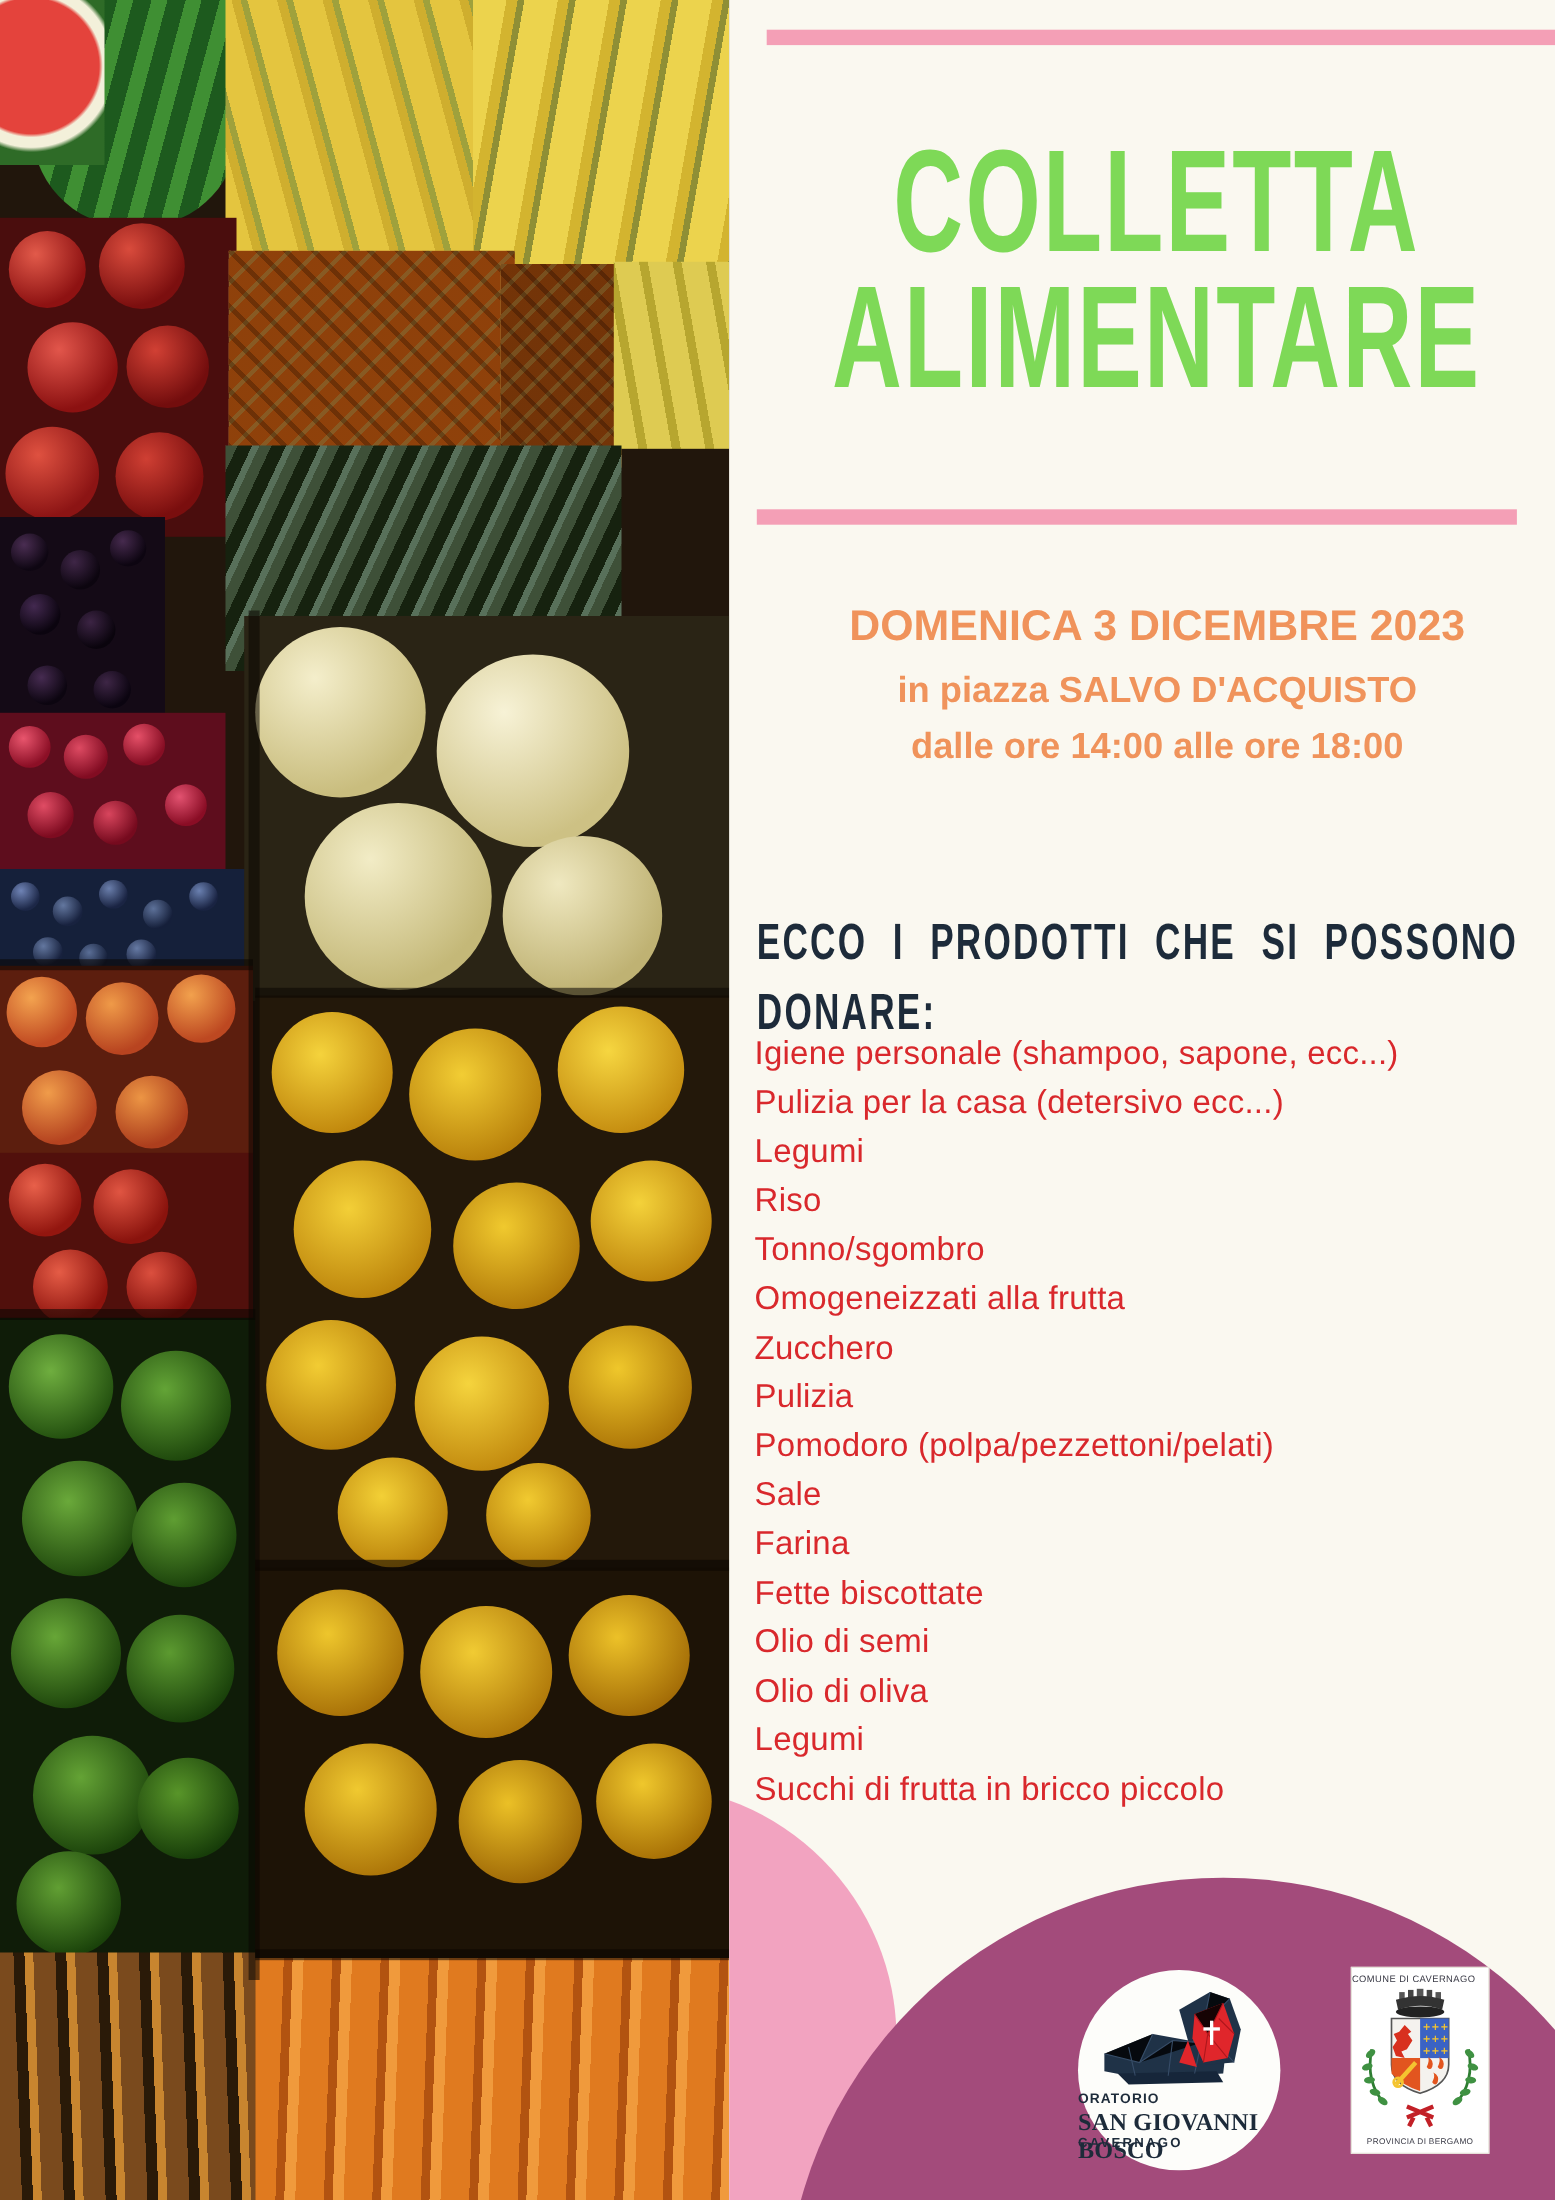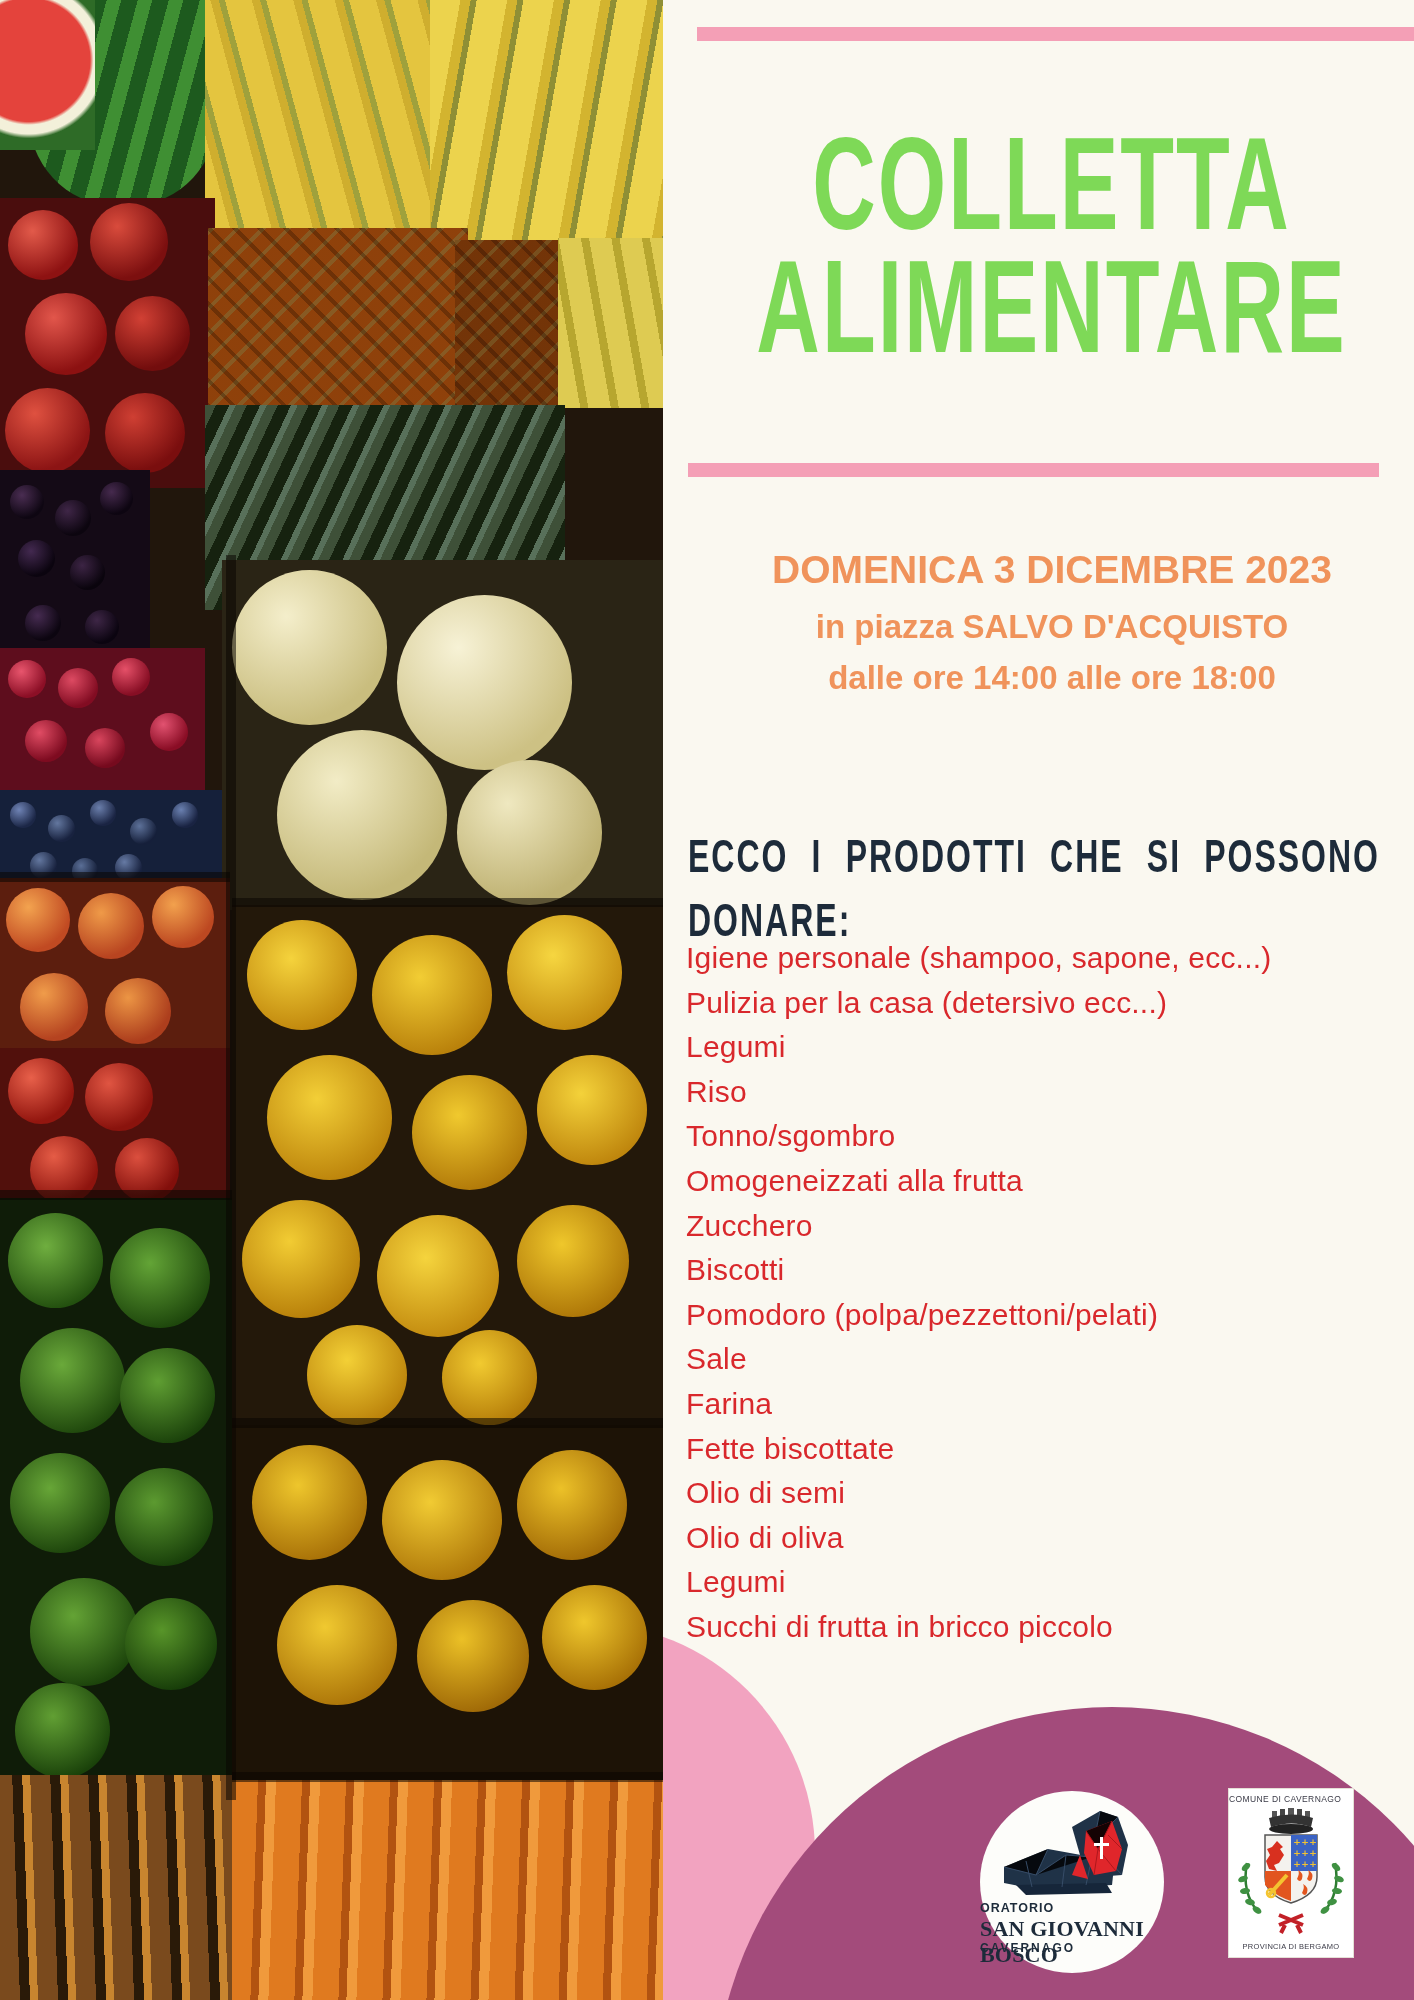--- a/index.html
+++ b/index.html
@@ -218,21 +218,21 @@
     </div>
 
     <ul class="donalist">
       <li>Igiene personale (shampoo, sapone, ecc...)</li>
       <li>Pulizia per la casa (detersivo ecc...)</li>
       <li>Legumi</li>
       <li>Riso</li>
       <li>Tonno/sgombro</li>
       <li>Omogeneizzati alla frutta</li>
       <li>Zucchero</li>
-      <li>Biscotti</li>
+      <li>Pulizia</li>
       <li>Pomodoro (polpa/pezzettoni/pelati)</li>
       <li>Sale</li>
       <li>Farina</li>
       <li>Fette biscottate</li>
       <li>Olio di semi</li>
       <li>Olio di oliva</li>
       <li>Legumi</li>
       <li>Succhi di frutta in bricco piccolo</li>
     </ul>
 

